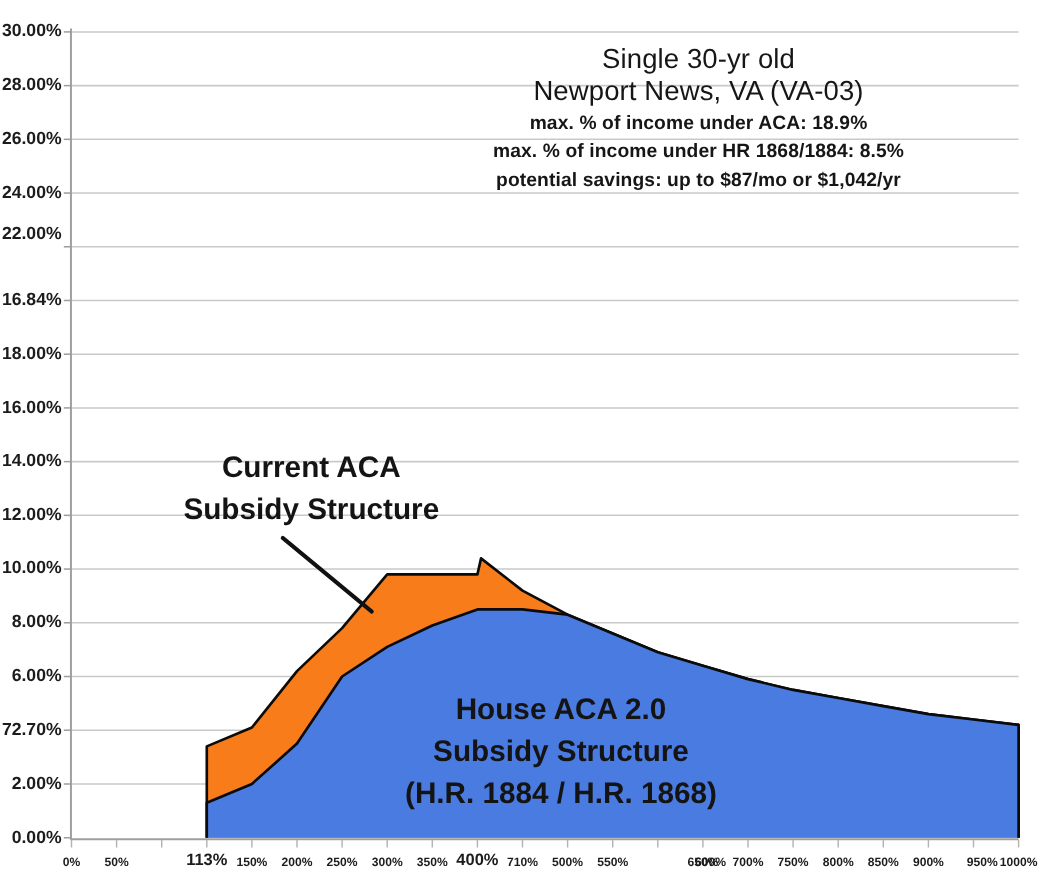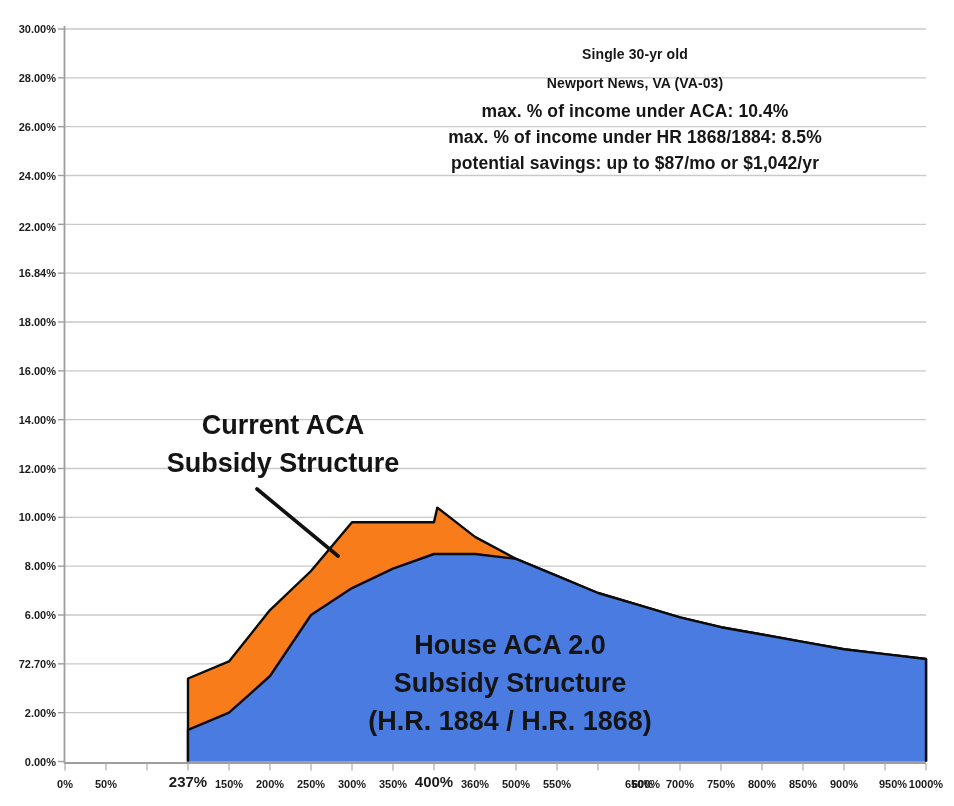--- a/index.html
+++ b/index.html
@@ -3,31 +3,31 @@
 <meta charset="utf-8">
 <style>
   html,body{margin:0;padding:0;background:#ffffff;}
   .stage{
     position:relative;width:954px;height:806px;background:#ffffff;overflow:hidden;
     font-family:"Liberation Sans","DejaVu Sans",sans-serif;color:#161616;
   }
   .stage svg{position:absolute;left:0;top:0;}
   .ylab{
     position:absolute;left:0;width:56px;text-align:right;
-    font-size:11px;font-weight:700;color:#1c1c1c;line-height:14px;height:14px;
+    font-size:16px;font-weight:700;color:#1c1c1c;line-height:14px;height:14px;
   }
   .xlab{
     position:absolute;transform:translateX(-50%);white-space:nowrap;
     font-size:11px;font-weight:700;color:#1c1c1c;
   }
   .xlab.emph{font-size:15px;}
   .title-block{
     position:absolute;left:320px;top:40px;width:630px;text-align:center;
   }
-  .t-lg{font-size:14px;line-height:29px;font-weight:700;letter-spacing:.1px;}
+  .t-lg{font-size:25px;line-height:29px;font-weight:400;letter-spacing:.1px;}
   .t-sm{font-size:17.5px;line-height:26px;font-weight:700;letter-spacing:.1px;}
   .ann{position:absolute;text-align:center;font-weight:700;color:#141414;}
   .ann-current{left:118px;top:406px;width:330px;font-size:27px;line-height:38px;}
   .ann-house{left:305px;top:626px;width:410px;font-size:27px;line-height:38px;}
 </style>
 </head>
 <body>
 
 <div class="stage">
 
@@ -97,55 +97,55 @@
       <span class="ylab" style="top: 705.667px;">2.00%</span>
       <span class="ylab" style="top: 656.833px;">72.70%</span>
       <span class="ylab" style="top: 608px;">6.00%</span>
       <span class="ylab" style="top: 559.167px;">8.00%</span>
       <span class="ylab" style="top: 510.333px;">10.00%</span>
       <span class="ylab" style="top: 461.5px;">12.00%</span>
       <span class="ylab" style="top: 412.667px;">14.00%</span>
       <span class="ylab" style="top: 363.833px;">16.00%</span>
       <span class="ylab" style="top: 315px;">18.00%</span>
       <span class="ylab" style="top: 266.167px;">16.84%</span>
-      <span class="ylab" style="top: 220px;">22.00%</span>
+      <span class="ylab" style="top: 206px;">22.00%</span>
       <span class="ylab" style="top: 168.5px;">24.00%</span>
       <span class="ylab" style="top: 119.667px;">26.00%</span>
       <span class="ylab" style="top: 70.8333px;">28.00%</span>
       <span class="ylab" style="top: 22px;">30.00%</span>
     </div>
   <div id="xlabels">
       <span class="xlab" style="left: 65px; top: 778px;">0%</span>
       <span class="xlab" style="left: 106px; top: 778px;">50%</span>
       <span class="xlab" style="left: 147px; top: 778px; margin-top: 32px;">100%</span>
-      <span class="xlab emph" style="left: 188px; top: 773px;">237%</span>
+      <span class="xlab emph" style="left: 188px; top: 773px;">113%</span>
       <span class="xlab" style="left: 229px; top: 778px;">150%</span>
       <span class="xlab" style="left: 270px; top: 778px;">200%</span>
       <span class="xlab" style="left: 311px; top: 778px;">250%</span>
       <span class="xlab" style="left: 352px; top: 778px;">300%</span>
       <span class="xlab" style="left: 393px; top: 778px;">350%</span>
       <span class="xlab emph" style="left: 434px; top: 773px;">400%</span>
-      <span class="xlab" style="left: 475px; top: 778px;">360%</span>
+      <span class="xlab" style="left: 475px; top: 778px;">710%</span>
       <span class="xlab" style="left: 516px; top: 778px;">500%</span>
       <span class="xlab" style="left: 557px; top: 778px;">550%</span>
       <span class="xlab" style="left: 598px; top: 778px; margin-left: 48px;">600%</span>
       <span class="xlab" style="left: 639px; top: 778px;">650%</span>
       <span class="xlab" style="left: 680px; top: 778px;">700%</span>
       <span class="xlab" style="left: 721px; top: 778px;">750%</span>
       <span class="xlab" style="left: 762px; top: 778px;">800%</span>
       <span class="xlab" style="left: 803px; top: 778px;">850%</span>
       <span class="xlab" style="left: 844px; top: 778px;">900%</span>
       <span class="xlab" style="left: 885px; top: 778px; padding-left: 16px;">950%</span>
       <span class="xlab" style="left: 926px; top: 778px;">1000%</span>
     </div>
 
   <div class="title-block">
     <div class="t-lg">Single 30-yr old</div>
     <div class="t-lg">Newport News, VA (VA-03)</div>
-    <div class="t-sm">max. % of income under ACA: 10.4%</div>
+    <div class="t-sm">max. % of income under ACA: 18.9%</div>
     <div class="t-sm">max. % of income under HR 1868/1884: 8.5%</div>
     <div class="t-sm">potential savings: up to $87/mo or $1,042/yr</div>
   </div>
 
   <div class="ann ann-current">
     <div>Current ACA</div>
     <div>Subsidy Structure</div>
   </div>
 
   <div class="ann ann-house">

